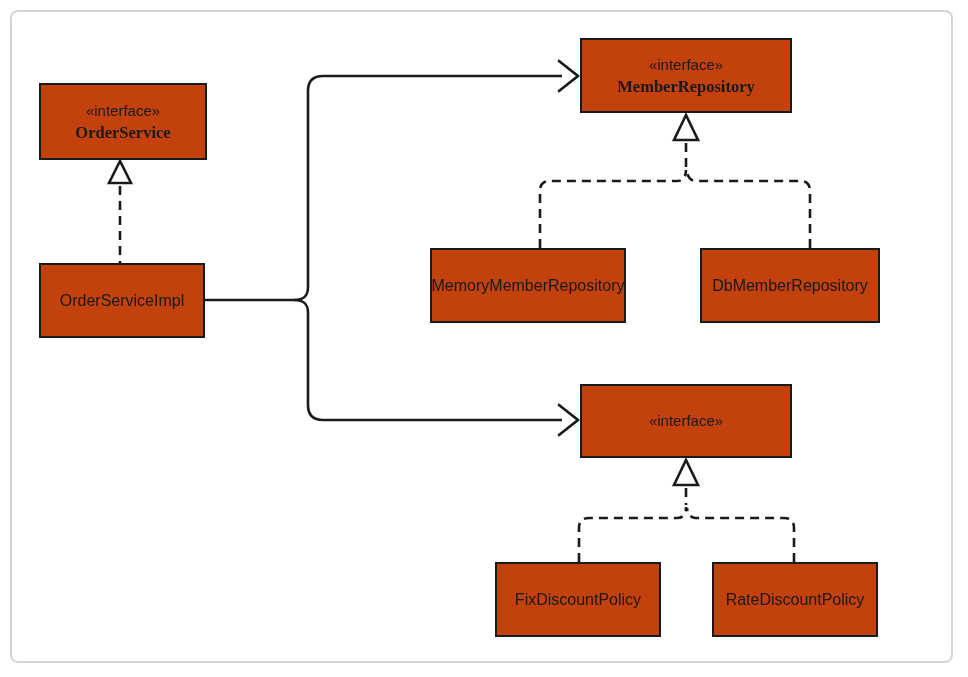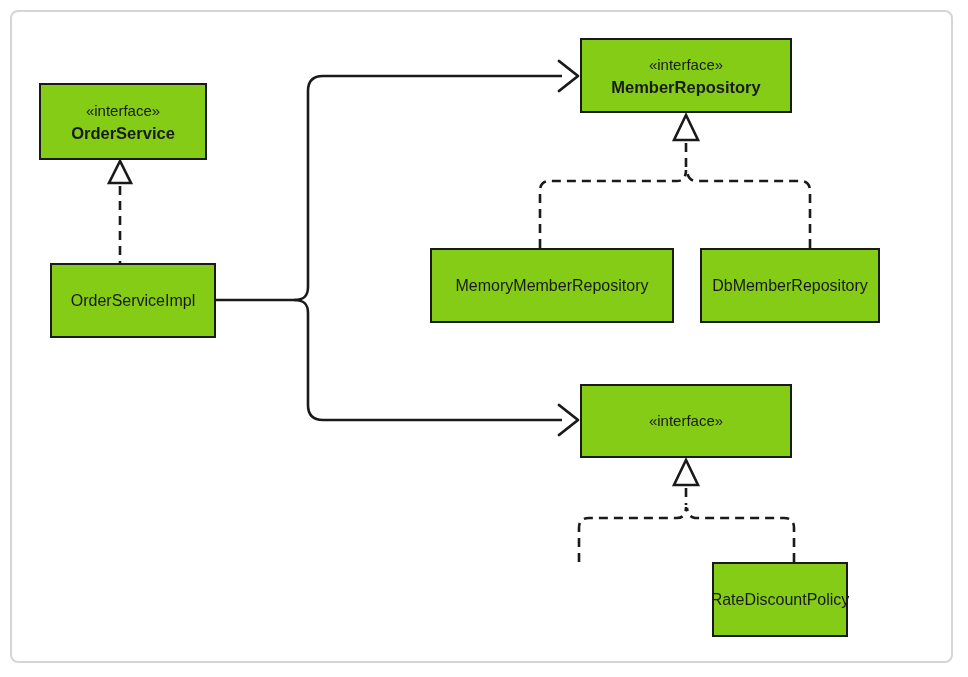--- a/index.html
+++ b/index.html
@@ -14,31 +14,31 @@
     position:absolute;
     left:10px;top:10px;width:939px;height:649px;
     border:2px solid #d5d5d5;
     border-radius:8px;
     background:#ffffff;
   }
   .connectors{position:absolute;left:0;top:0;}
   .uml-box{
     position:absolute;
     box-sizing:border-box;
-    background:#84cc16;
+    background:#c2410c;
     border:2px solid #1a1a1a;
     display:flex;
     flex-direction:column;
     align-items:center;
     justify-content:center;
     text-align:center;
     color:#1a1a1a;
   }
   .stereotype{font-size:15px;line-height:22px;font-weight:400;}
-  .iface-name{font-size:16.5px;line-height:22px;font-weight:700;}
+  .iface-name{font-size:16.5px;line-height:22px;font-weight:700;font-family:Liberation Serif, serif;}
   .impl-name{font-size:16px;line-height:22px;font-weight:400;}
   .solid-line{stroke:#1a1a1a;stroke-width:2.6;fill:none;}
   .dashed-line{stroke:#1a1a1a;stroke-width:2.6;fill:none;stroke-dasharray:9 6;}
   .tri{fill:#ffffff;stroke:#1a1a1a;stroke-width:2.6;stroke-linejoin:miter;}
   .open-arrow{stroke:#1a1a1a;stroke-width:2.8;fill:none;stroke-linecap:round;stroke-linejoin:round;}
 </style>
 </head>
 <body>
 
 <div class="stage">
@@ -79,39 +79,42 @@
       <path class="dashed-line" d="M794,562 V528 Q794,518 784,518 H695 Q688,517 687,508"></path>
       <polygon class="tri" points="686,460 674,485 698,485"></polygon>
     </g>
   </svg>
 
   <div class="uml-box" style="left:39px;top:83px;width:168px;height:77px;">
     <div class="stereotype">«interface»</div>
     <div class="iface-name">OrderService</div>
   </div>
 
-  <div class="uml-box" style="left:39px;top:263px;width:166px;height:75px;margin-left:11px;">
+  <div class="uml-box" style="left:39px;top:263px;width:166px;height:75px;">
     <div class="impl-name">OrderServiceImpl</div>
   </div>
 
   <div class="uml-box" style="left:580px;top:38px;width:212px;height:75px;">
     <div class="stereotype">«interface»</div>
     <div class="iface-name">MemberRepository</div>
   </div>
 
-  <div class="uml-box" style="left:430px;top:248px;width:244px;height:75px;">
+  <div class="uml-box" style="left:430px;top:248px;width:196px;height:75px;">
     <div class="impl-name">MemoryMemberRepository</div>
   </div>
 
   <div class="uml-box" style="left:700px;top:248px;width:180px;height:75px;">
     <div class="impl-name">DbMemberRepository</div>
   </div>
 
   <div class="uml-box" style="left:580px;top:384px;width:212px;height:74px;">
     <div class="stereotype">«interface»</div>
   </div>
 
+  <div class="uml-box" style="left:495px;top:562px;width:166px;height:75px;">
+    <div class="impl-name">FixDiscountPolicy</div>
+  </div>
 
-  <div class="uml-box" style="left:712px;top:562px;width:136px;height:75px;text-align:right;">
+  <div class="uml-box" style="left:712px;top:562px;width:166px;height:75px;text-align:right;">
     <div class="impl-name">RateDiscountPolicy</div>
   </div>
 
 </div>
 
 </body></html>

